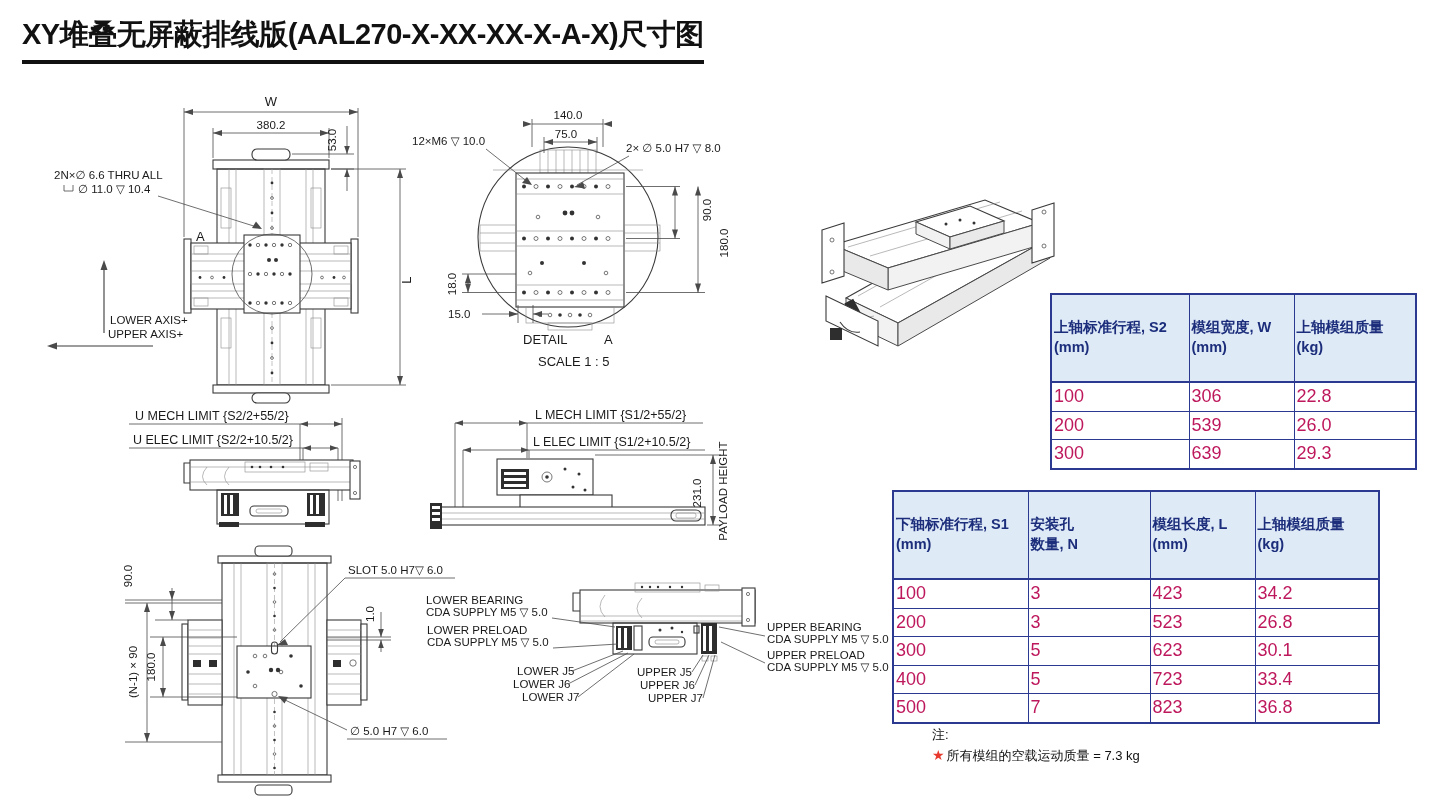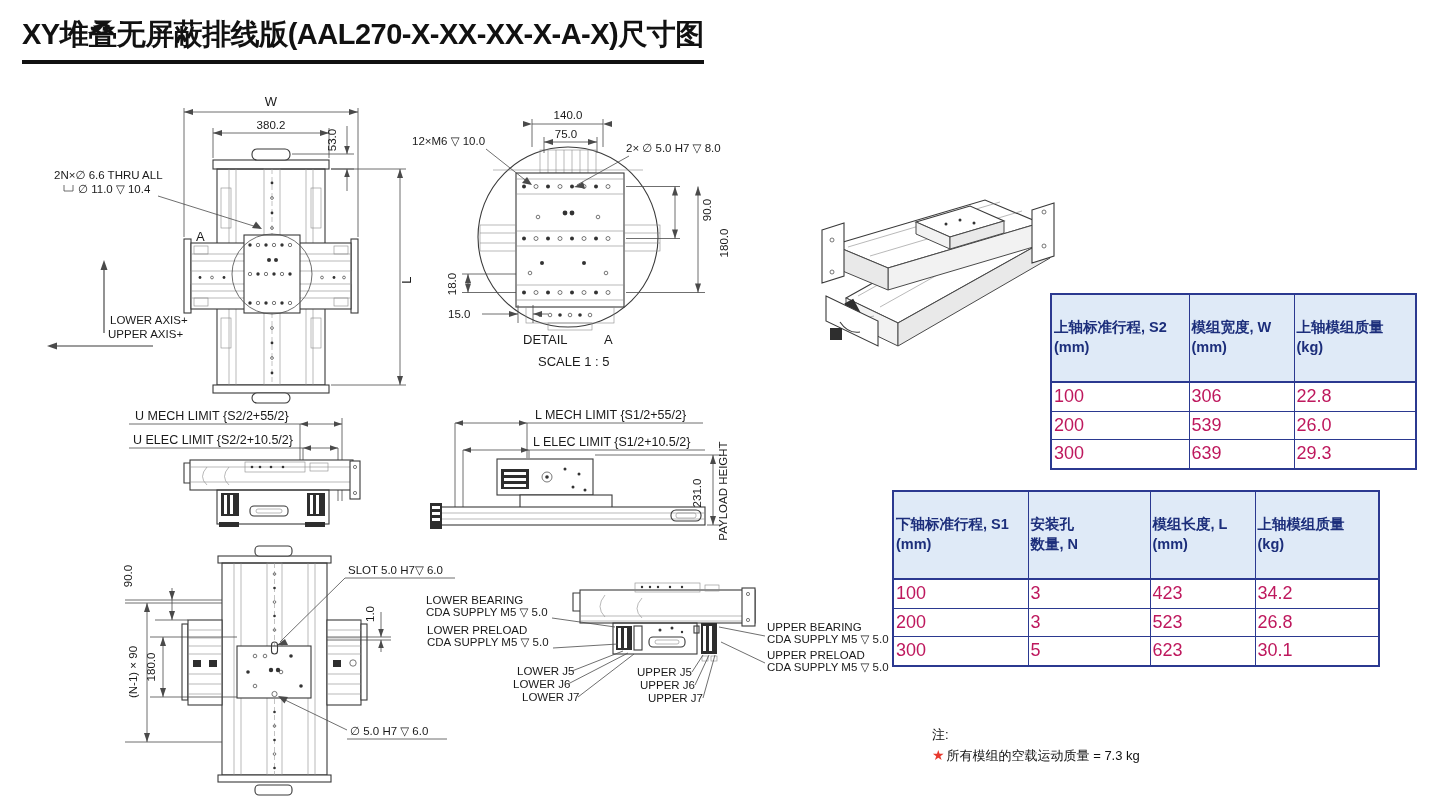--- a/index.html
+++ b/index.html
@@ -716,19 +716,31 @@
       <td>3</td>
       <td>523</td>
       <td>26.8</td>
     </tr>
     <tr>
       <td>300</td>
       <td>5</td>
       <td>623</td>
       <td>30.1</td>
     </tr>
+    <tr>
+      <td>400</td>
+      <td>5</td>
+      <td>723</td>
+      <td>33.4</td>
+    </tr>
+    <tr>
+      <td>500</td>
+      <td>7</td>
+      <td>823</td>
+      <td>36.8</td>
+    </tr>
   </tbody>
 </table>
 
 <div id="note" class="abs">
   <div>注:</div>
   <div><span class="star">★</span><span>所有模组的空载运动质量 = 7.3 kg</span></div>
 </div>
 
 </body></html>

